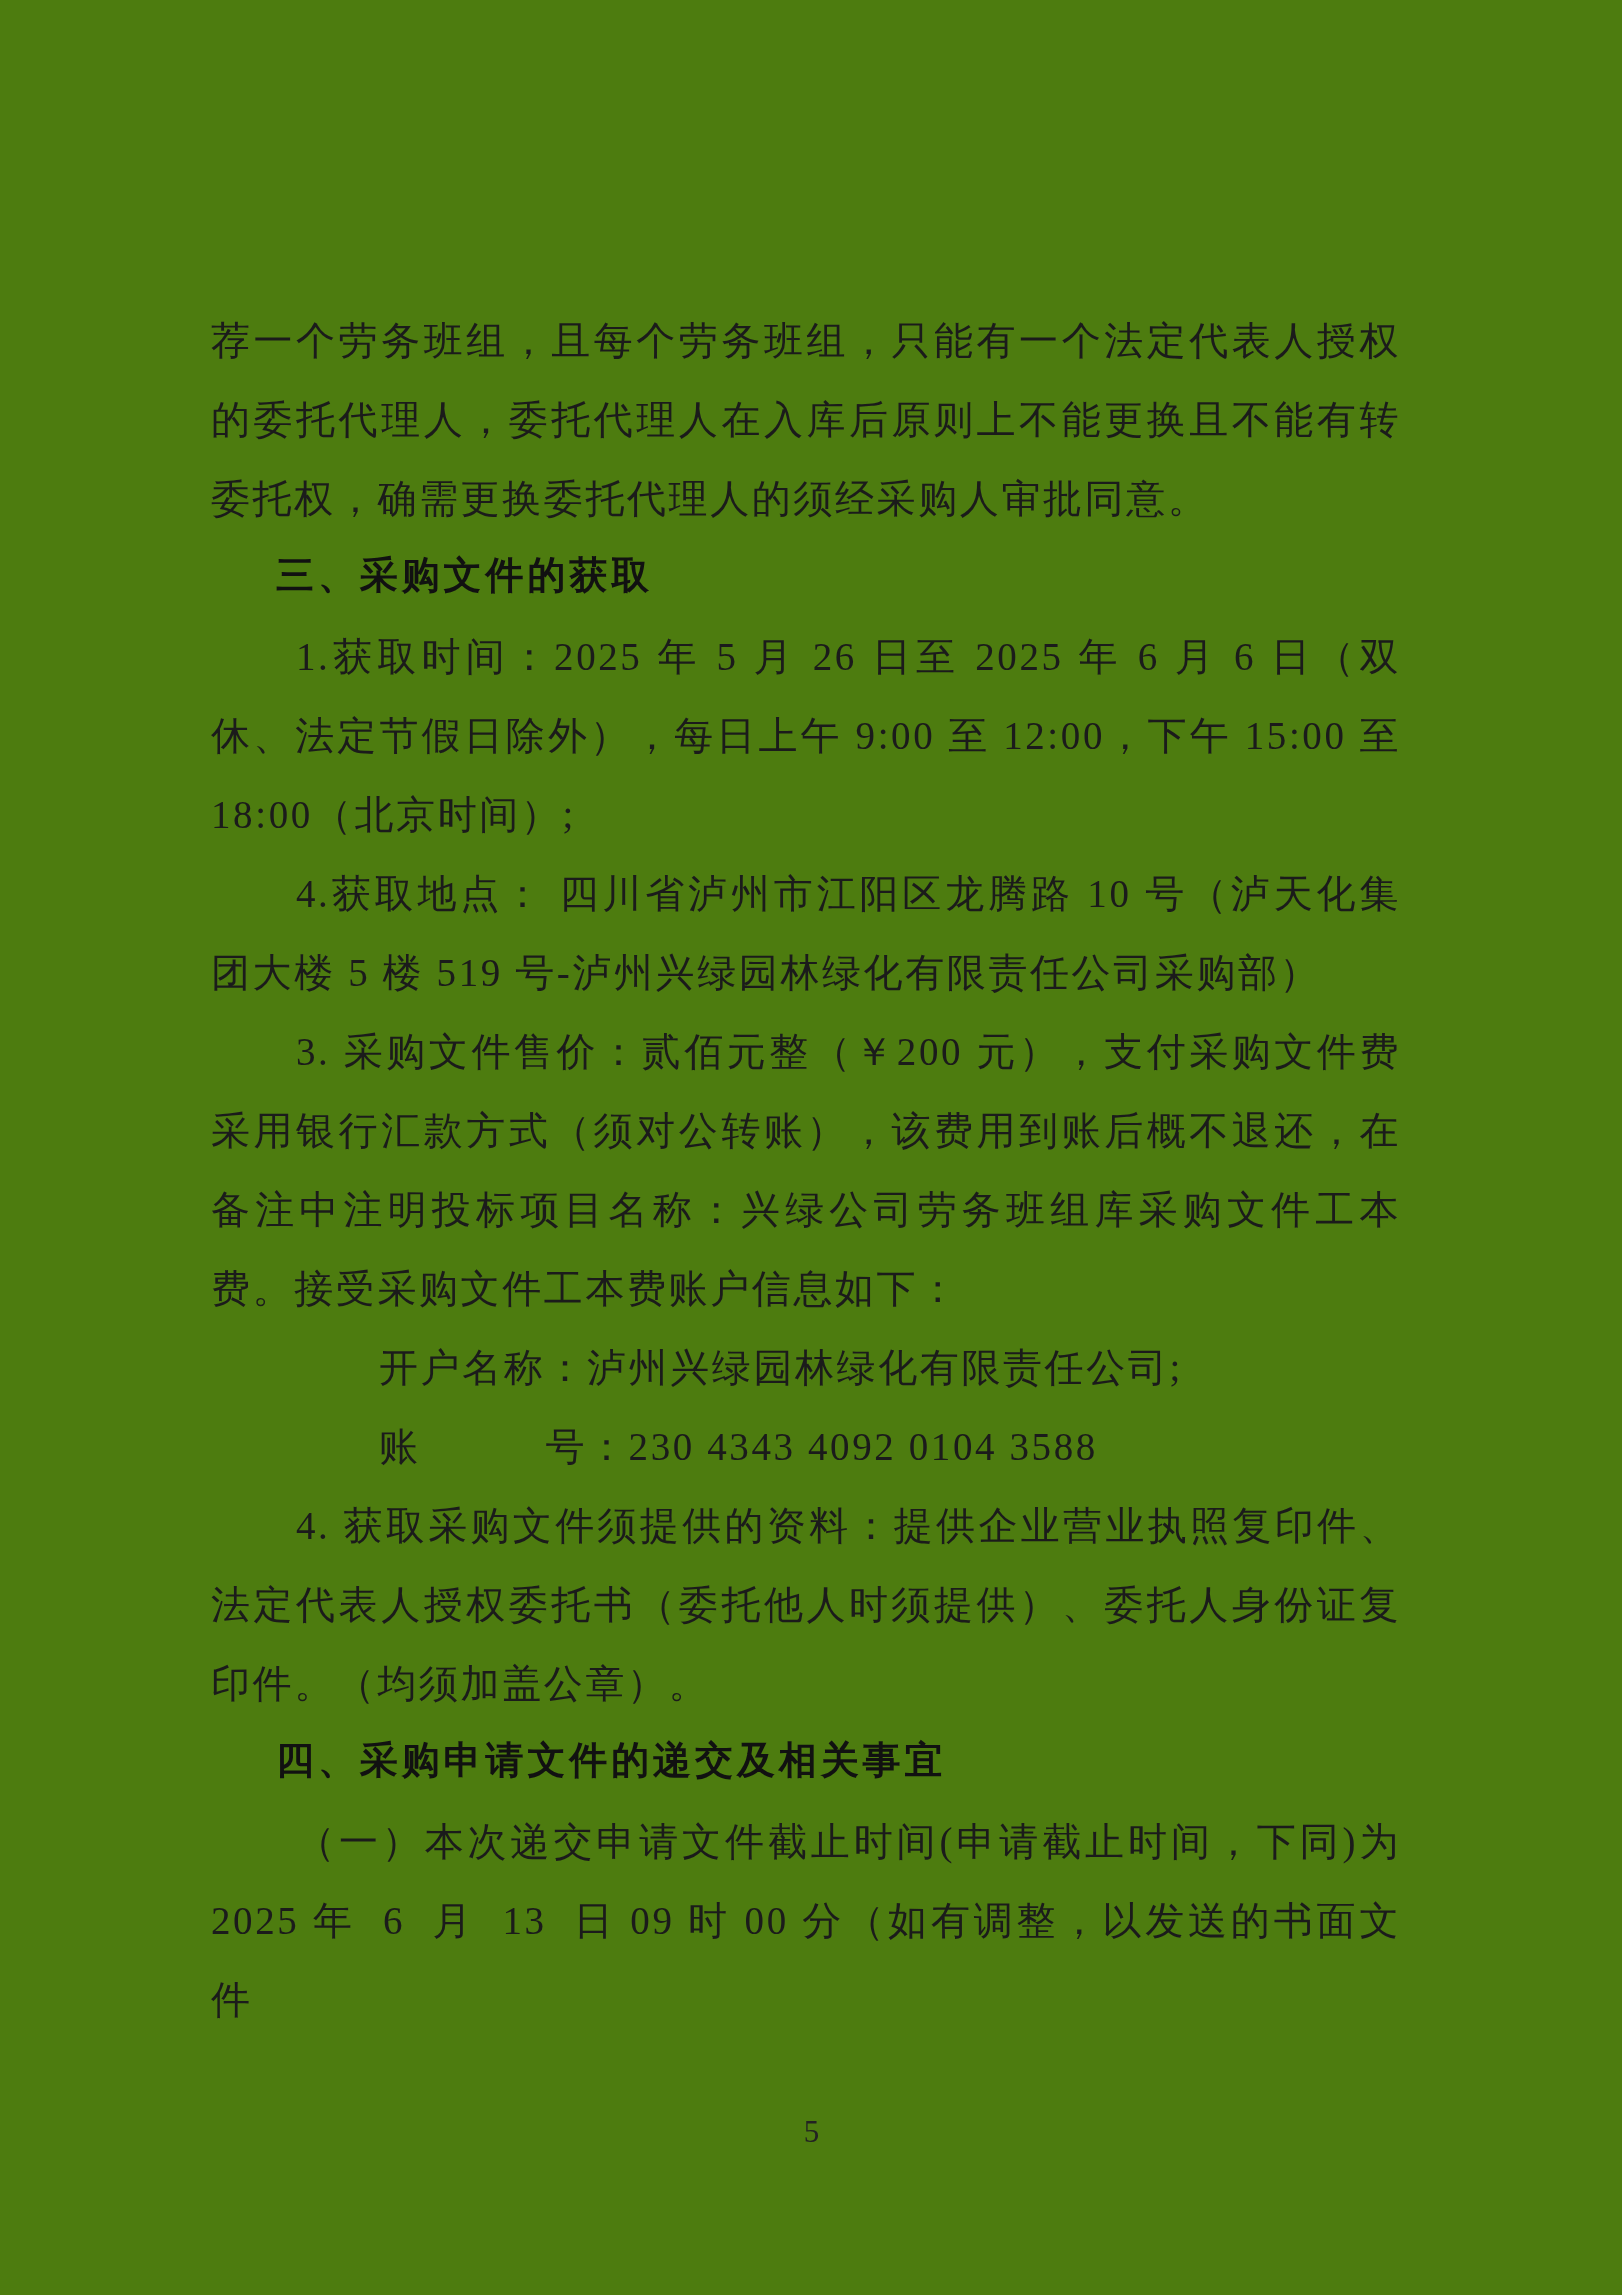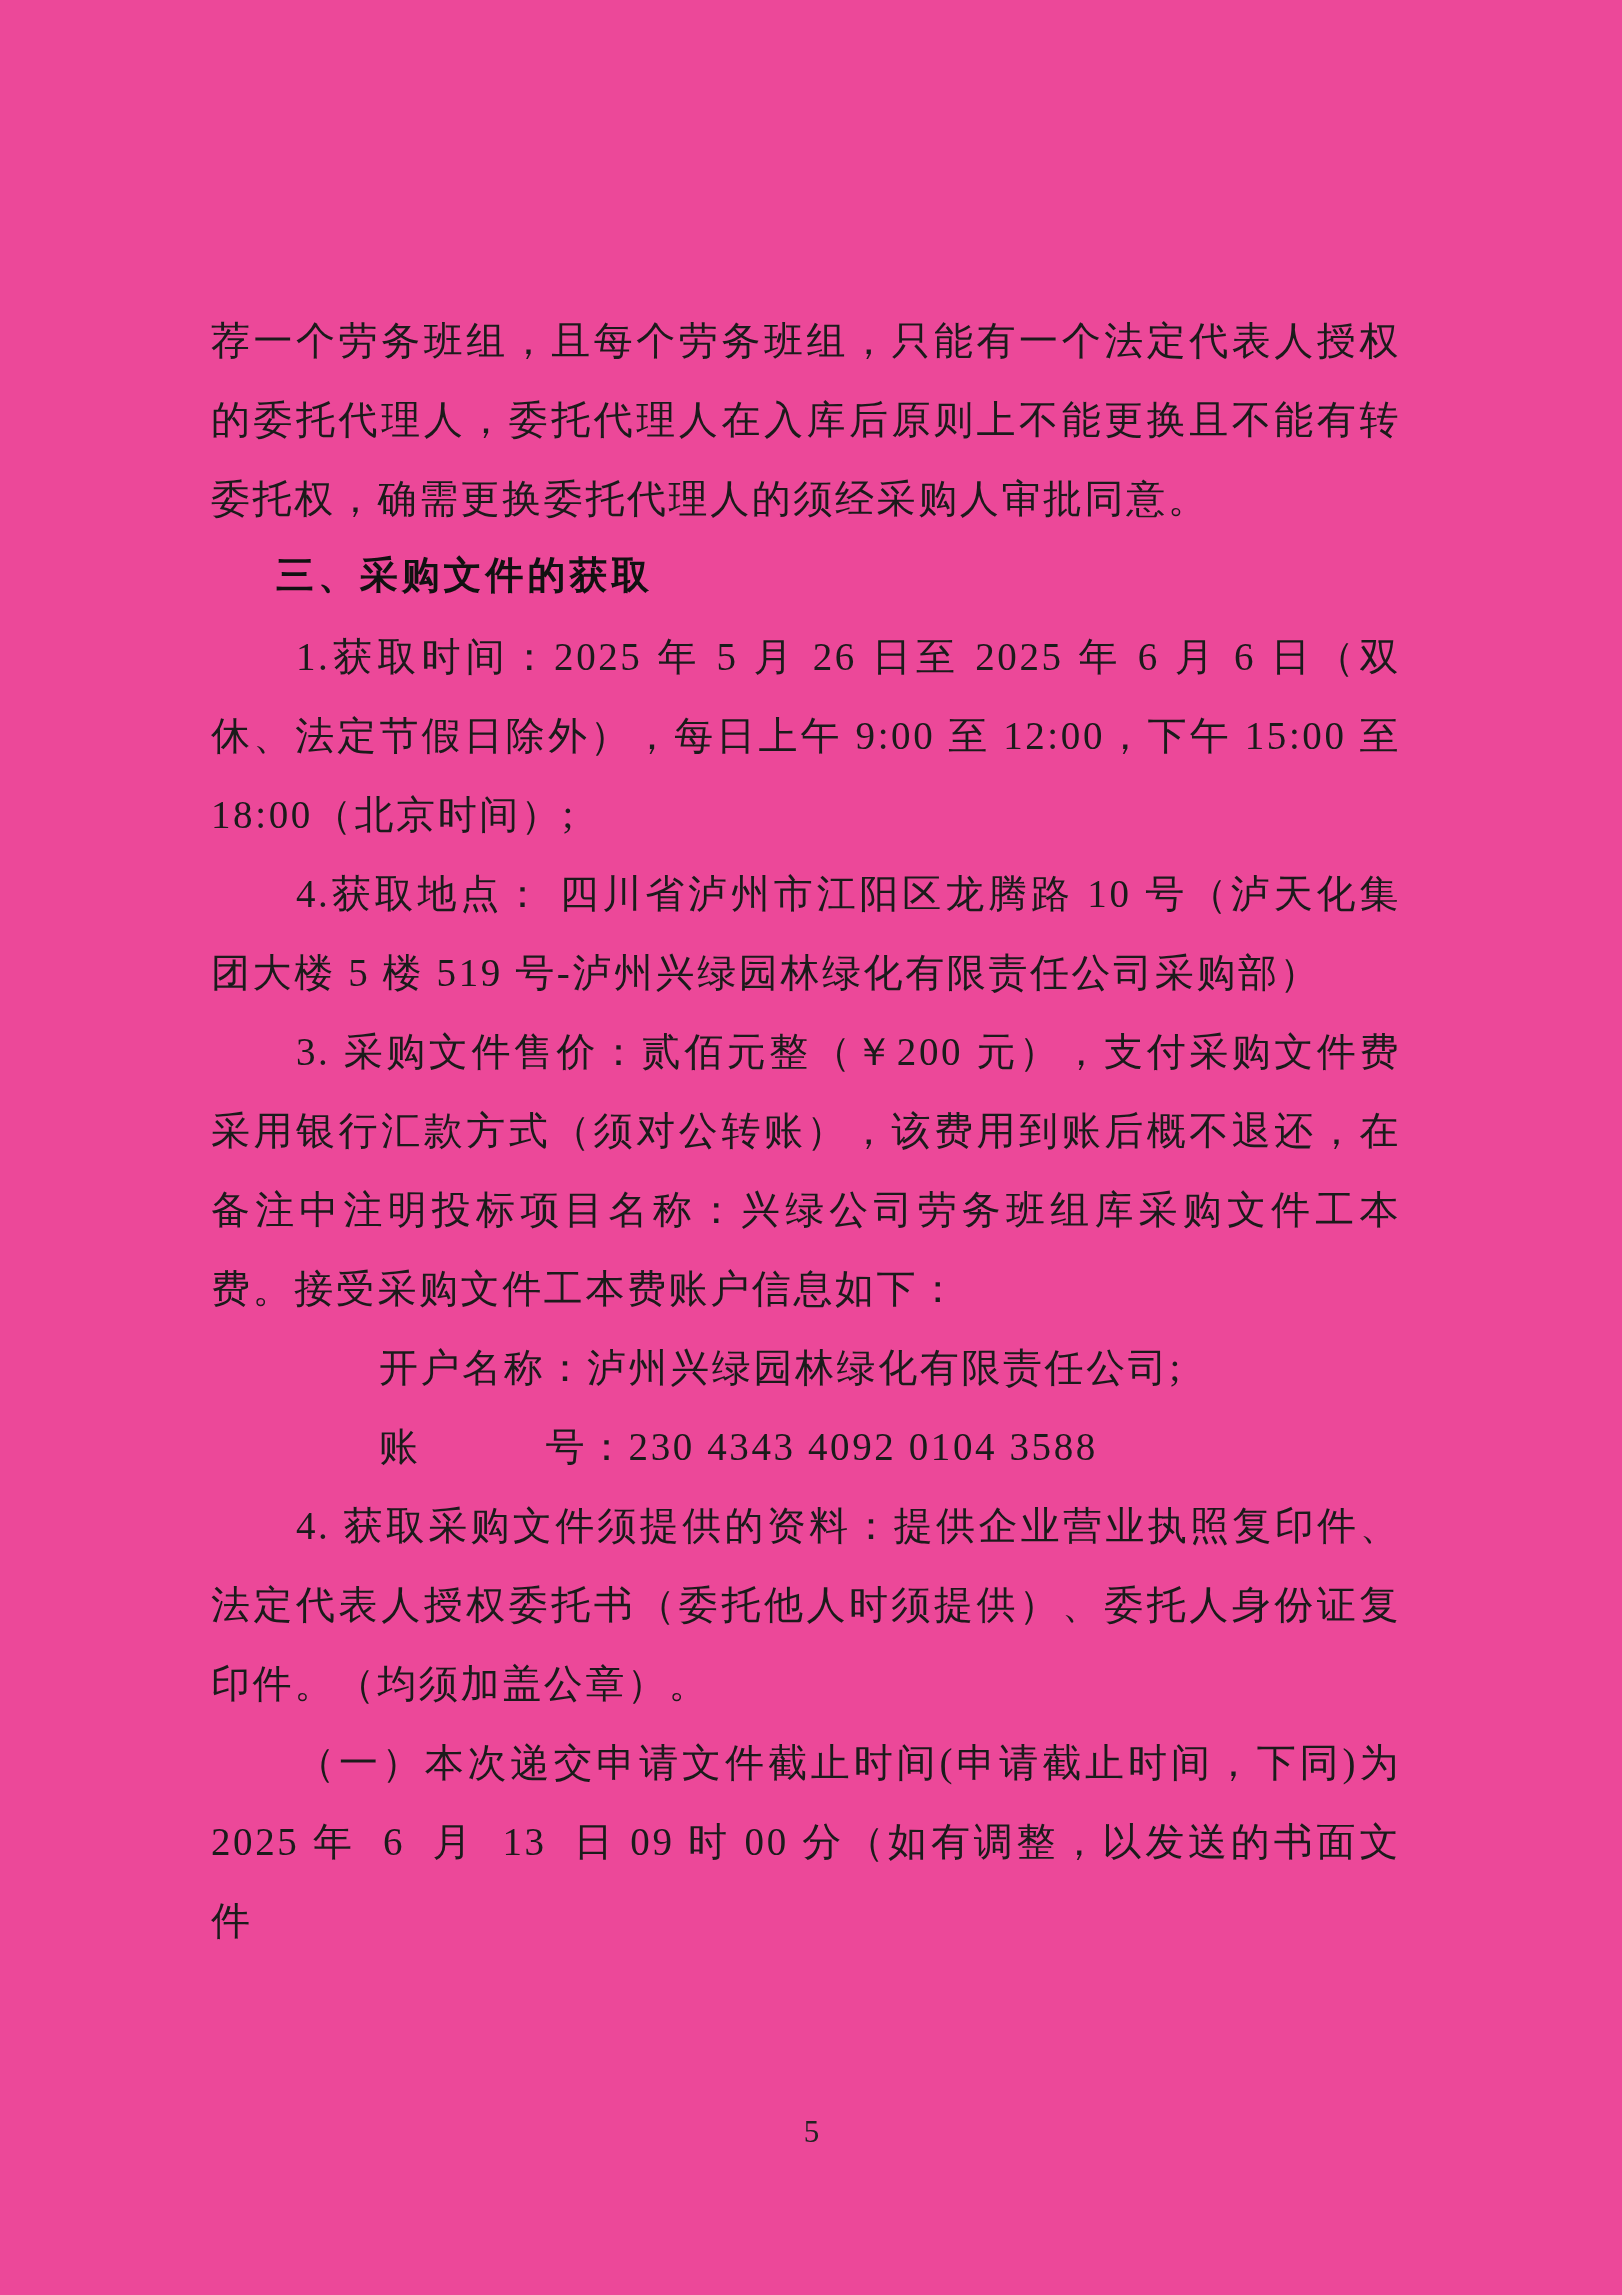--- a/index.html
+++ b/index.html
@@ -1,19 +1,19 @@
 <!DOCTYPE html>
 <html style="font-size:10.5px"><head>
 <meta charset="utf-8">
 <style>
   html,body{margin:0;padding:0;background:#d9d9d9;}
   .page{
     position:relative;
     width:1623px;height:2295px;
-    background:#ec4899;
+    background:#4d7c0f;
     overflow:hidden;
     color:#1b1b1b;
     font-family:"Liberation Serif","DejaVu Serif",serif;
   }
   .content{
     position:absolute;
     left:211px;top:301px;width:1190px;
   }
   p{margin:0;}
   .body{
@@ -73,20 +73,21 @@
       <span>开户名称：</span><span>泸州兴绿园林绿化有限责任公司;</span>
     </p>
 
 
     <p class="account-line">
       <span>账　　　号：</span><span>230 4343 4092 0104 3588</span>
     </p>
 
     <p class="body indent">4. 获取采购文件须提供的资料：提供企业营业执照复印件、法定代表人授权委托书（委托他人时须提供）、委托人身份证复印件。（均须加盖公章）。</p>
 
+    <p class="sec-heading">四、采购申请文件的递交及相关事宜</p>
 
     <p class="body indent">
       <span>（一）本次递交申请文件截止时间(申请截止时间，下同)为</span><span class="ul">2025</span><span> 年</span><span class="ul">&nbsp;&nbsp;6&nbsp;&nbsp;</span><span>月</span><span class="ul">&nbsp;&nbsp;13&nbsp;&nbsp;</span><span>日 09 时 00 分（如有调整，以发送的书面文件</span>
     </p>
 
   </main>
 
   <footer class="page-num">
     <span>5</span>
   </footer>

